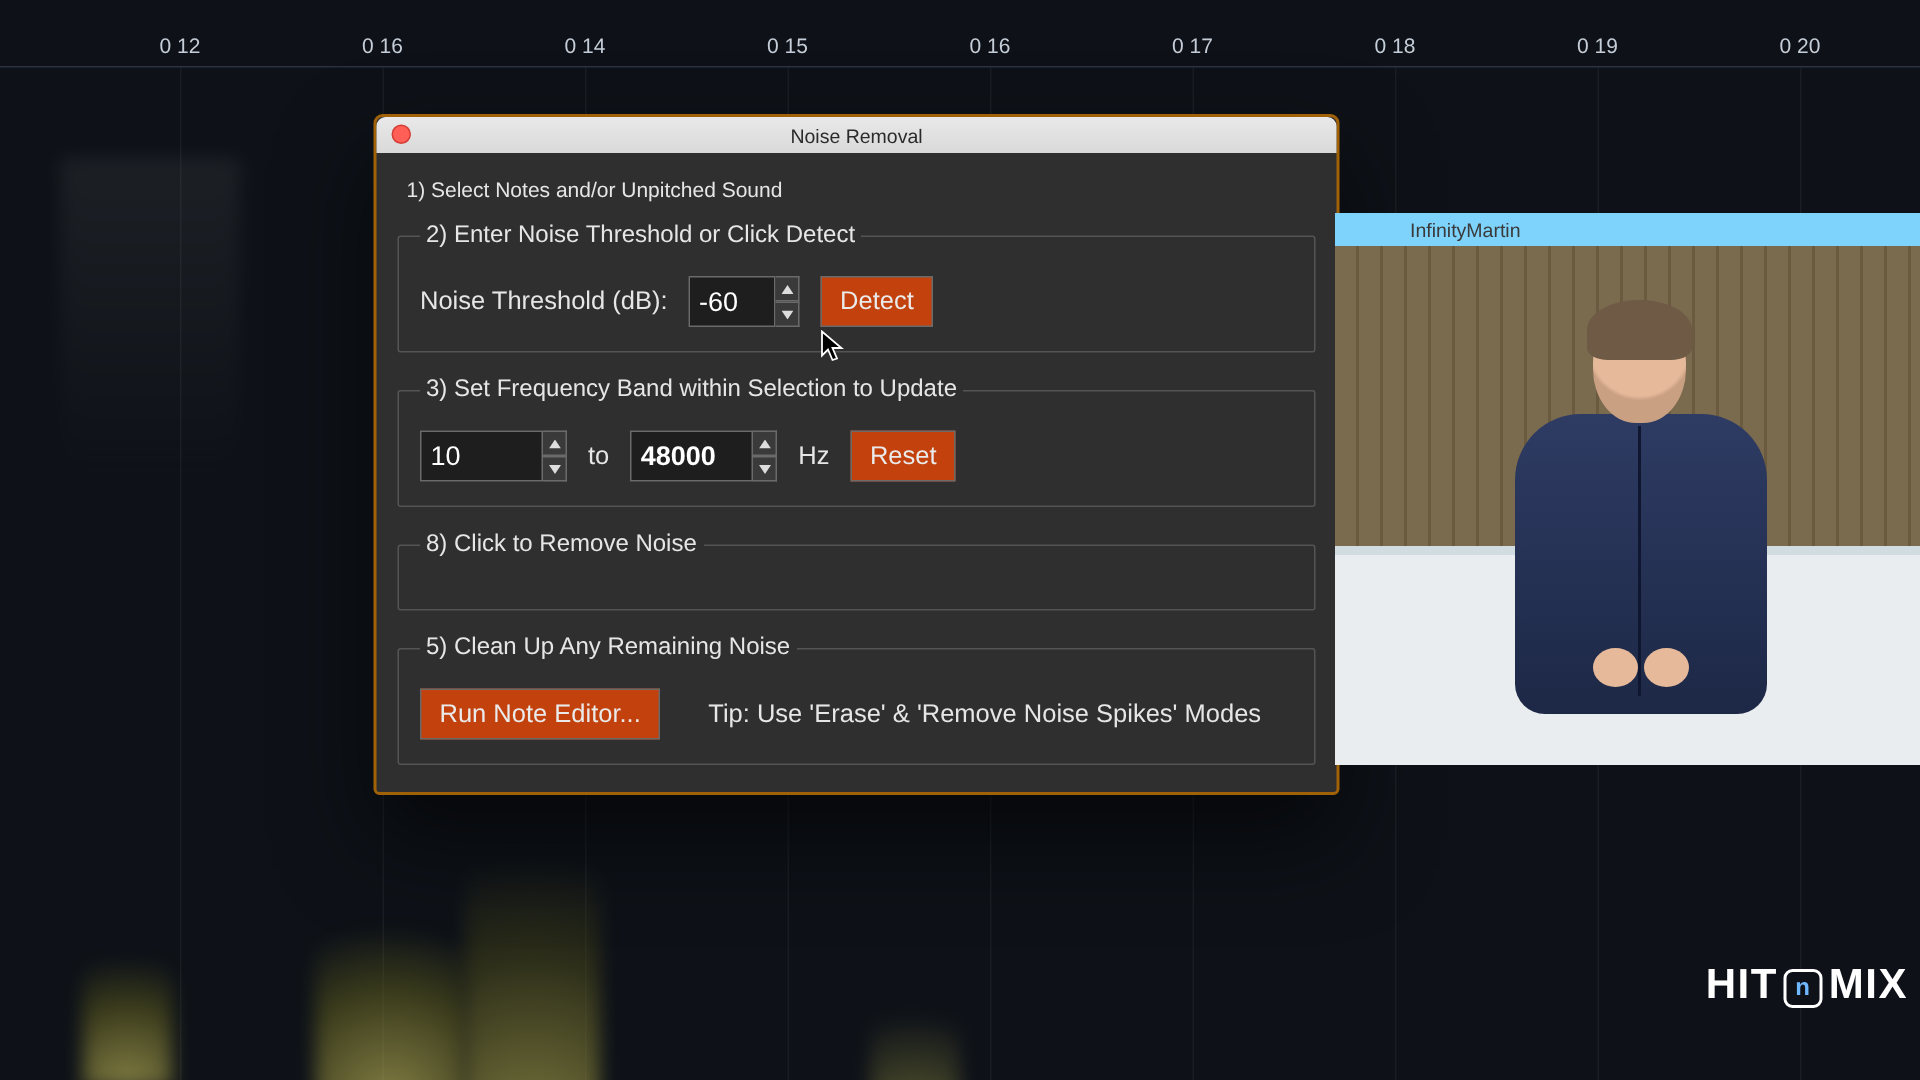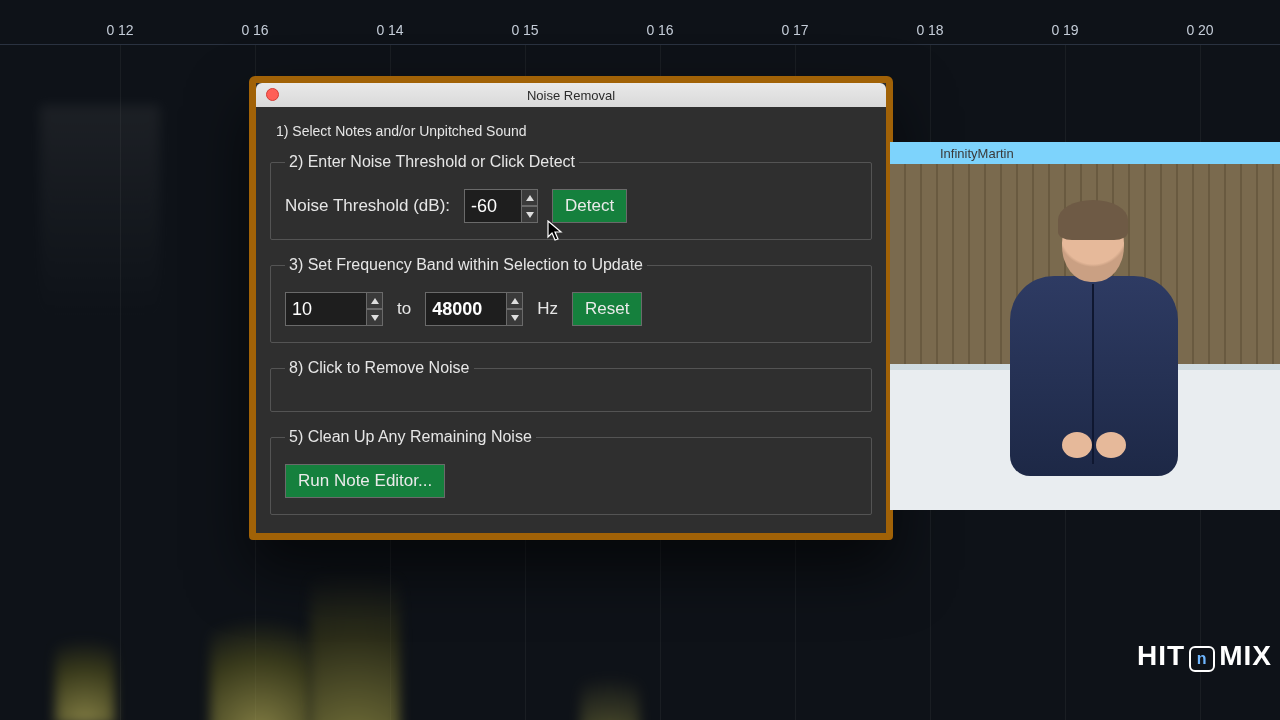--- a/index.html
+++ b/index.html
@@ -18,21 +18,21 @@
   .smear { position: absolute; filter: blur(6px); opacity: 0.55; }
   .smear.a { left: 55px; top: 560px; width: 60px; height: 120px; background: radial-gradient(circle at 50% 100%, #e6d96a 0%, #5b5a1e 45%, transparent 70%); }
   .smear.b { left: 210px; top: 530px; width: 100px; height: 160px; background: radial-gradient(circle at 50% 100%, #e6d96a 0%, #5b5a1e 45%, transparent 70%); }
   .smear.c { left: 310px; top: 450px; width: 90px; height: 260px; background: radial-gradient(circle at 50% 100%, #d2c95a 0%, #44431a 45%, transparent 70%); }
   .smear.d { left: 40px; top: 60px; width: 120px; height: 220px; background: linear-gradient(180deg, rgba(120,120,120,0.25), transparent); }
   .smear.e { left: 580px; top: 600px; width: 60px; height: 110px; background: radial-gradient(circle at 50% 100%, #a9a349 0%, transparent 70%); }
 
   
   .dialog {
     position: absolute; left: 249px; top: 76px; width: 644px;
-    background: #2f2f2f; border: 7px solid #a16207; border-radius: 6px 6px 4px 4px;
+    background: #2f2f2f; border: 2px solid #a16207; border-radius: 6px 6px 4px 4px;
     box-shadow: 0 30px 60px rgba(0,0,0,0.6);
   }
   .titlebar {
     height: 24px; background: linear-gradient(#e9e9e9,#d9d9d9);
     border-radius: 6px 6px 0 0; position: relative;
     display: flex; align-items: center; justify-content: center;
     font-size: 13px; color: #2b2b2b;
   }
   .traffic { position: absolute; left: 10px; top: 5px; width: 13px; height: 13px; border-radius: 50%; background: #ff5f57; border: 1px solid #d43d35; }
   .dialog-body { padding: 14px 14px 18px; color: #e6e6e6; font-size: 16px; }
@@ -56,21 +56,21 @@
   }
   .spin input.wider { width: 82px; font-weight: bold; }
   .spin .arrows { display: flex; flex-direction: column; width: 16px; }
   .spin .arrows button {
     flex: 1; background: #3a3a3a; border: 1px solid #6a6a6a; border-left: none;
     display: flex; align-items: center; justify-content: center; padding: 0; cursor: pointer;
   }
   .spin .arrows svg { width: 8px; height: 6px; fill: #ddd; }
 
   .btn {
-    background: #15803d; color: #eaeaea; border: 1px solid #6a6a6a;
+    background: #c2410c; color: #eaeaea; border: 1px solid #6a6a6a;
     padding: 6px 12px; font-size: 17px; cursor: pointer;
   }
 
   .tip { font-size: 17px; color: #e6e6e6; margin-left: 18px; }
 
   
   .cursor {
     position: absolute; left: 547px; top: 220px; width: 16px; height: 22px; z-index: 50;
     pointer-events: none;
   }
@@ -214,20 +214,21 @@
     </fieldset>
 
     <fieldset class="group">
       <legend>8) Click to Remove Noise</legend>
     </fieldset>
 
     <fieldset class="group" style="margin-bottom:0">
       <legend>5) Clean Up Any Remaining Noise</legend>
       <div class="row">
         <button class="btn">Run Note Editor...</button>
+        <span class="tip">Tip: Use 'Erase' &amp; 'Remove Noise Spikes' Modes</span>
       </div>
     </fieldset>
   </div>
 </div>
 
 <div class="cursor">
   <svg viewBox="0 0 16 22">
       <path d="M1 1 L1 17 L5 13 L8 20 L11 19 L8 12 L14 12 Z" fill="#000" stroke="#fff" stroke-width="1.2"></path>
     </svg>
 </div>

